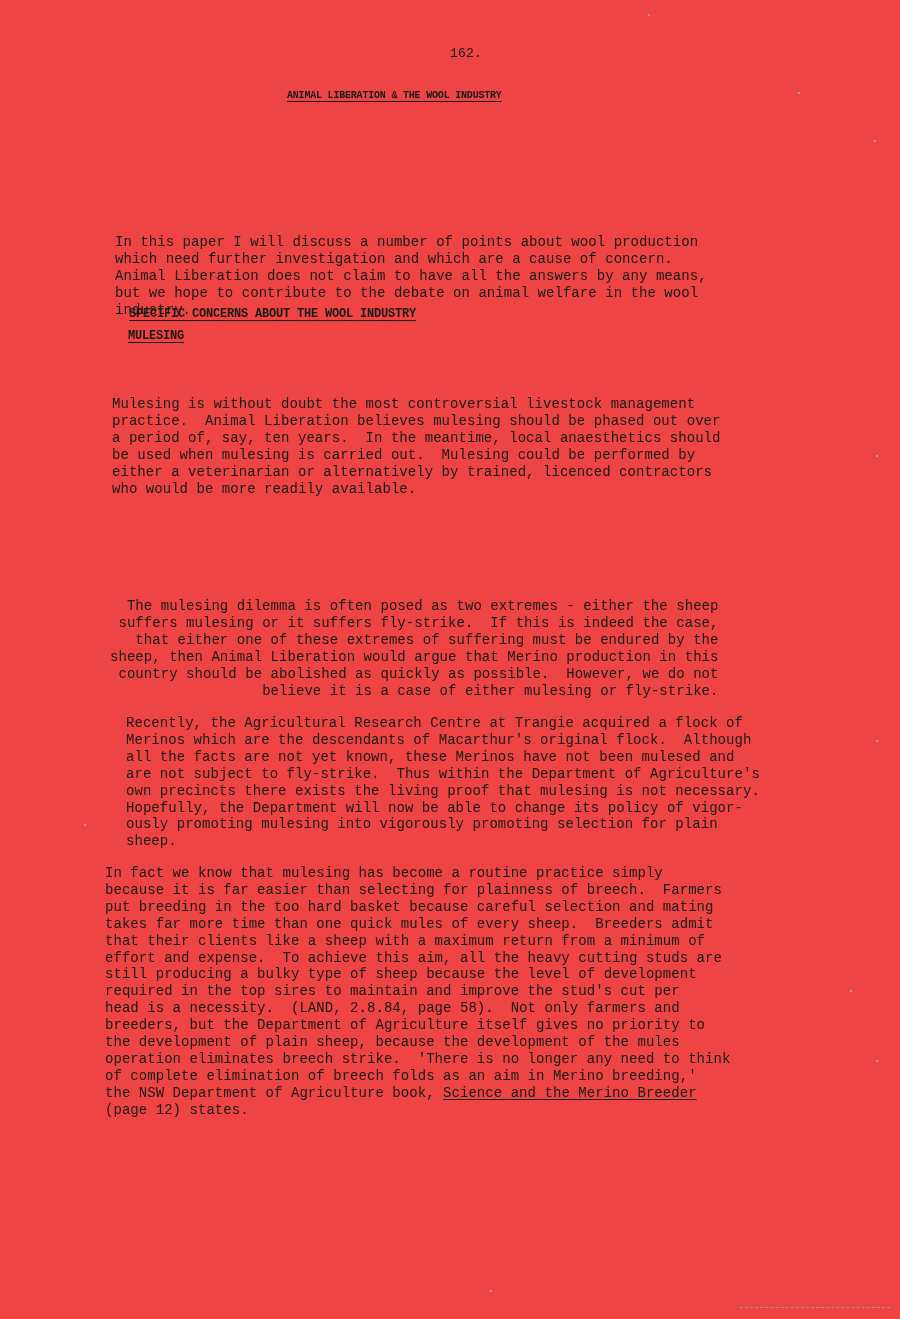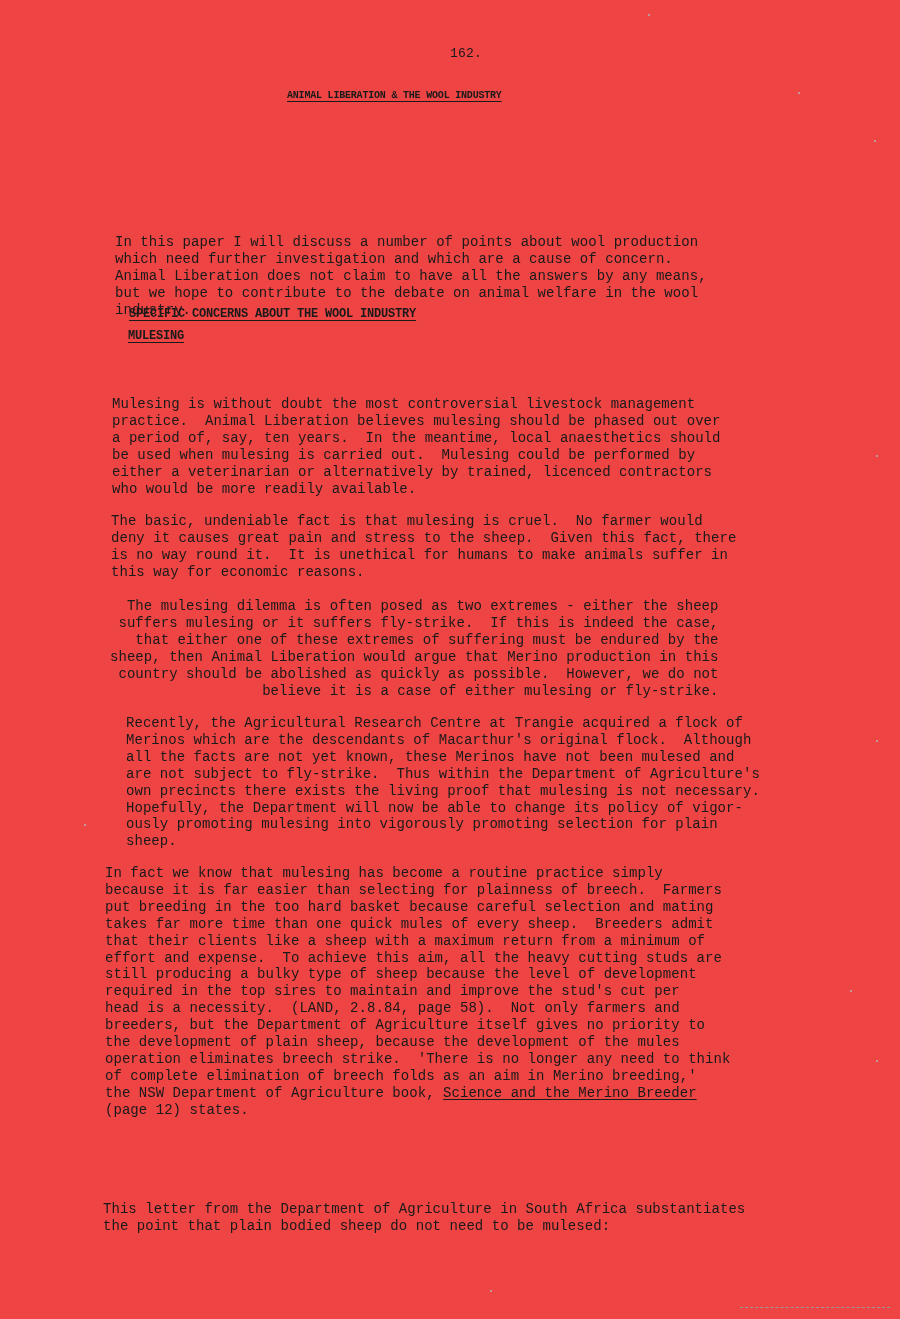--- a/index.html
+++ b/index.html
@@ -104,24 +104,20 @@
 
   <div class="heading" style="top:329px; left:112px;">MULESING</div>
 
   <div class="para" style="top:367px; left:112px;">Mulesing is without doubt the most controversial livestock management
 practice.  Animal Liberation believes mulesing should be phased out over
 a period of, say, ten years.  In the meantime, local anaesthetics should
 be used when mulesing is carried out.  Mulesing could be performed by
 either a veterinarian or alternatively by trained, licenced contractors
 who would be more readily available.</div>
 
-  <div class="para" style="top:484px; left:111px;">The basic, undeniable fact is that mulesing is cruel.  No farmer would
-deny it causes great pain and stress to the sheep.  Given this fact, there
-is no way round it.  It is unethical for humans to make animals suffer in
-this way for economic reasons.</div>
 
   <div class="para" style="top:569px; left:110px;text-align:right;">The mulesing dilemma is often posed as two extremes - either the sheep
 suffers mulesing or it suffers fly-strike.  If this is indeed the case,
 that either one of these extremes of suffering must be endured by the
 sheep, then Animal Liberation would argue that Merino production in this
 country should be abolished as quickly as possible.  However, we do not
 believe it is a case of either mulesing or fly-strike.</div>
 
   <div class="para" style="top:686px; left:126px;">Recently, the Agricultural Research Centre at Trangie acquired a flock of
 Merinos which are the descendants of Macarthur's original flock.  Although
@@ -142,22 +138,20 @@
 required in the top sires to maintain and improve the stud's cut per
 head is a necessity.  (LAND, 2.8.84, page 58).  Not only farmers and
 breeders, but the Department of Agriculture itself gives no priority to
 the development of plain sheep, because the development of the mules
 operation eliminates breech strike.  'There is no longer any need to think
 of complete elimination of breech folds as an aim in Merino breeding,'
 the NSW Department of Agriculture book, </span><span class="inline-title">Science and the Merino Breeder</span><span>
 (page 12) states.</span></div>
 
 
-  <div class="para" style="top:1172px; left:103px;">This letter from the Department of Agriculture in South Africa substantiates
-the point that plain bodied sheep do not need to be mulesed:</div>
 
   <div class="footer-rule"></div>
 
   <div class="speck" style="top:14px; left:648px;"></div>
   <div class="speck" style="top:92px; left:798px;"></div>
   <div class="speck" style="top:140px; left:874px;"></div>
   <div class="speck" style="top:455px; left:876px;"></div>
   <div class="speck" style="top:740px; left:876px;"></div>
   <div class="speck" style="top:824px; left:84px;"></div>
   <div class="speck" style="top:990px; left:850px;"></div>

